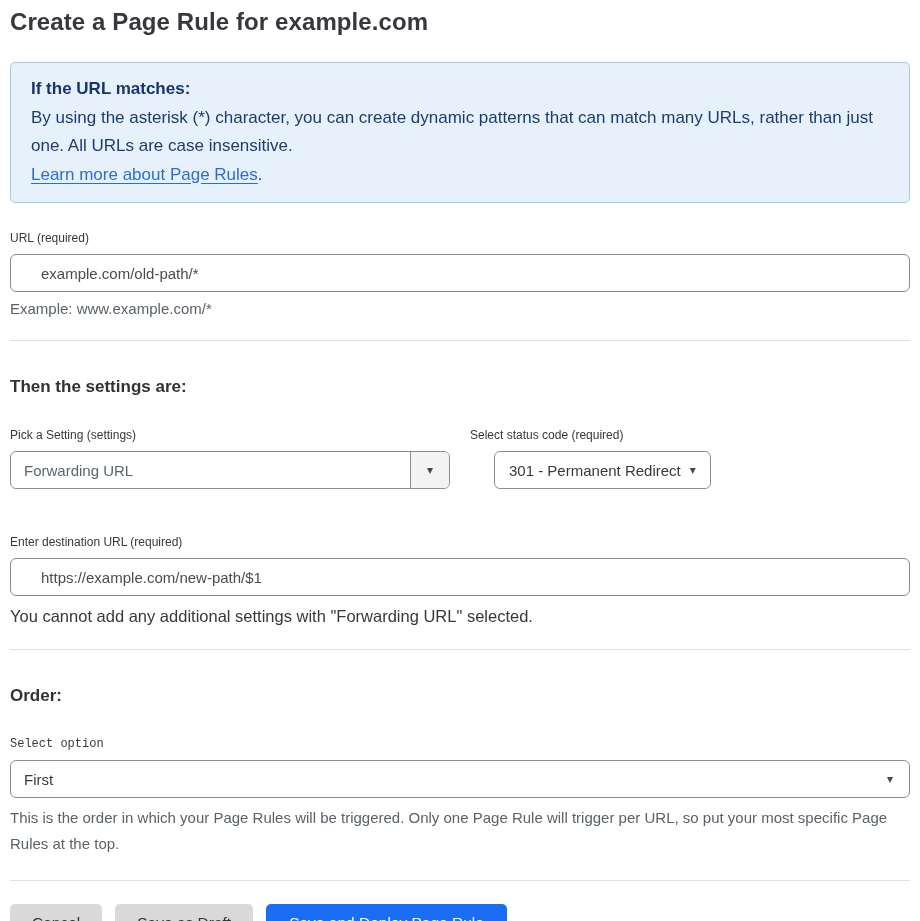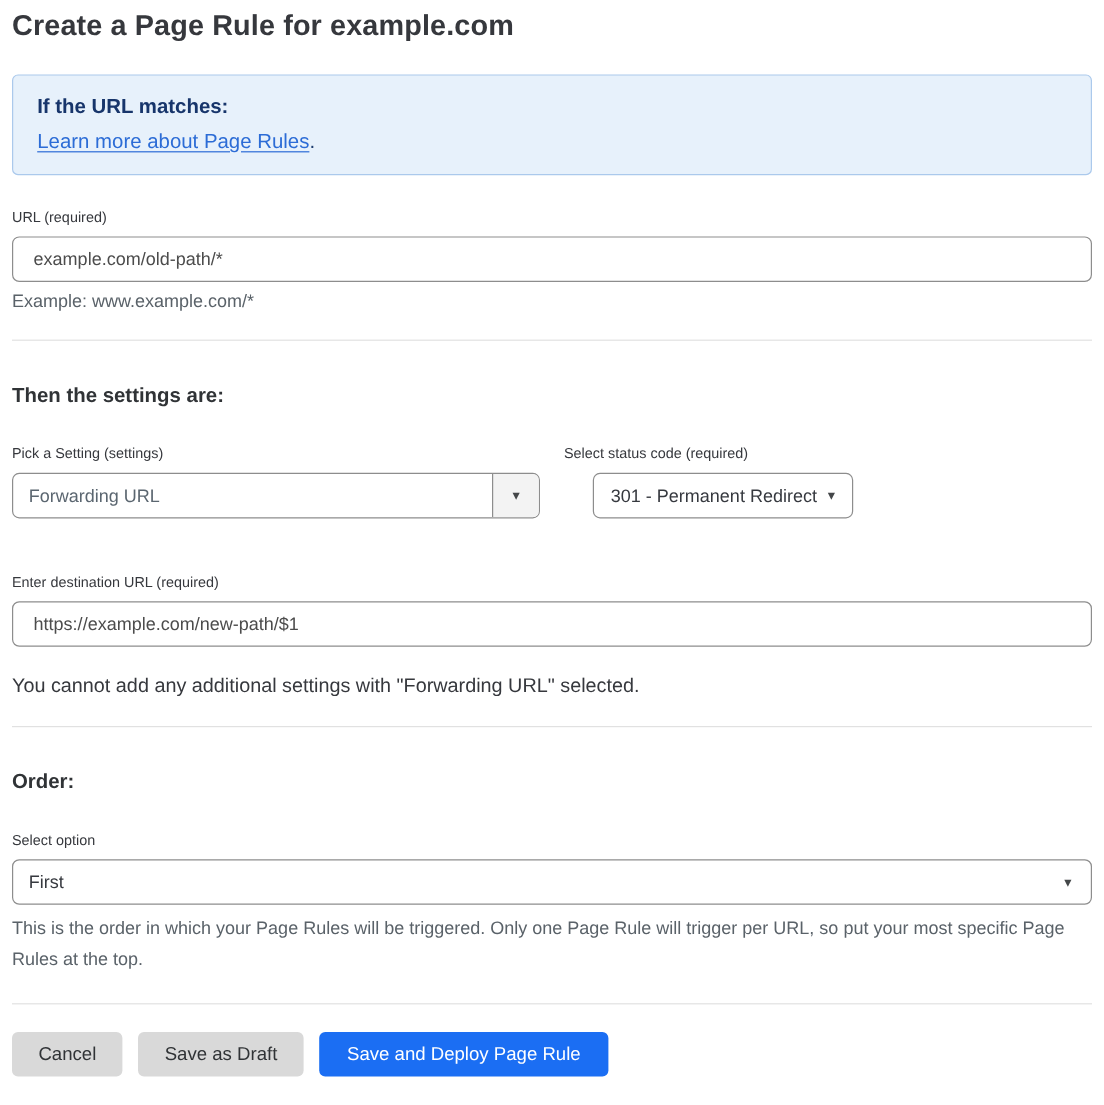--- a/index.html
+++ b/index.html
@@ -43,21 +43,21 @@
     font-size: 12px;
     color: #36383d;
     margin-bottom: 9px;
   }
   .text-input {
     display: block;
     width: 100%;
     height: 38px;
     border: 1px solid #8d8d8d;
     border-radius: 6px;
-    padding: 0 17px;
+    padding: 0 30px;
     font-family: "Liberation Sans", "DejaVu Sans", sans-serif;
     font-size: 15px;
     color: #4c4c4c;
     background: #ffffff;
     outline: none;
   }
   .helper {
     font-size: 15px;
     color: #5a6269;
     margin-top: 8px;
@@ -121,23 +121,23 @@
     padding: 0 14px 0 14px;
     font-size: 15px;
     color: #36393f;
     cursor: pointer;
     margin-left: 24px;
   }
   .dest-field { margin-top: 46px; }
   .note {
     font-size: 16.5px;
     color: #36383d;
-    margin-top: 24px;
-  }
-  .order-label { margin-top: 31px; }
+    margin-top: 11px;
+  }
+  .order-label { margin-top: 31px; font-family: Liberation Mono, monospace; }
   .select-full {
     display: flex;
     align-items: center;
     justify-content: space-between;
     width: 100%;
     height: 38px;
     border: 1px solid #8d8d8d;
     border-radius: 6px;
     background: #ffffff;
     padding: 0 16px 0 13px;
@@ -177,20 +177,21 @@
 </style>
 </head>
 <body>
 
 <div class="page">
 
   <h1 class="page-title">Create a Page Rule for example.com</h1>
 
   <div class="info-box">
     <div class="info-heading">If the URL matches:</div>
+    <div class="info-body">By using the asterisk (*) character, you can create dynamic patterns that can match many URLs, rather than just one. All URLs are case insensitive.</div>
     <div class="info-link-line"><a class="info-link">Learn more about Page Rules</a><span>.</span></div>
   </div>
 
   <div class="field">
     <label class="field-label">URL (required)</label>
     <input type="text" class="text-input" value="example.com/old-path/*" style="">
     <div class="helper">Example: www.example.com/*</div>
   </div>
 
   <hr class="divider">

